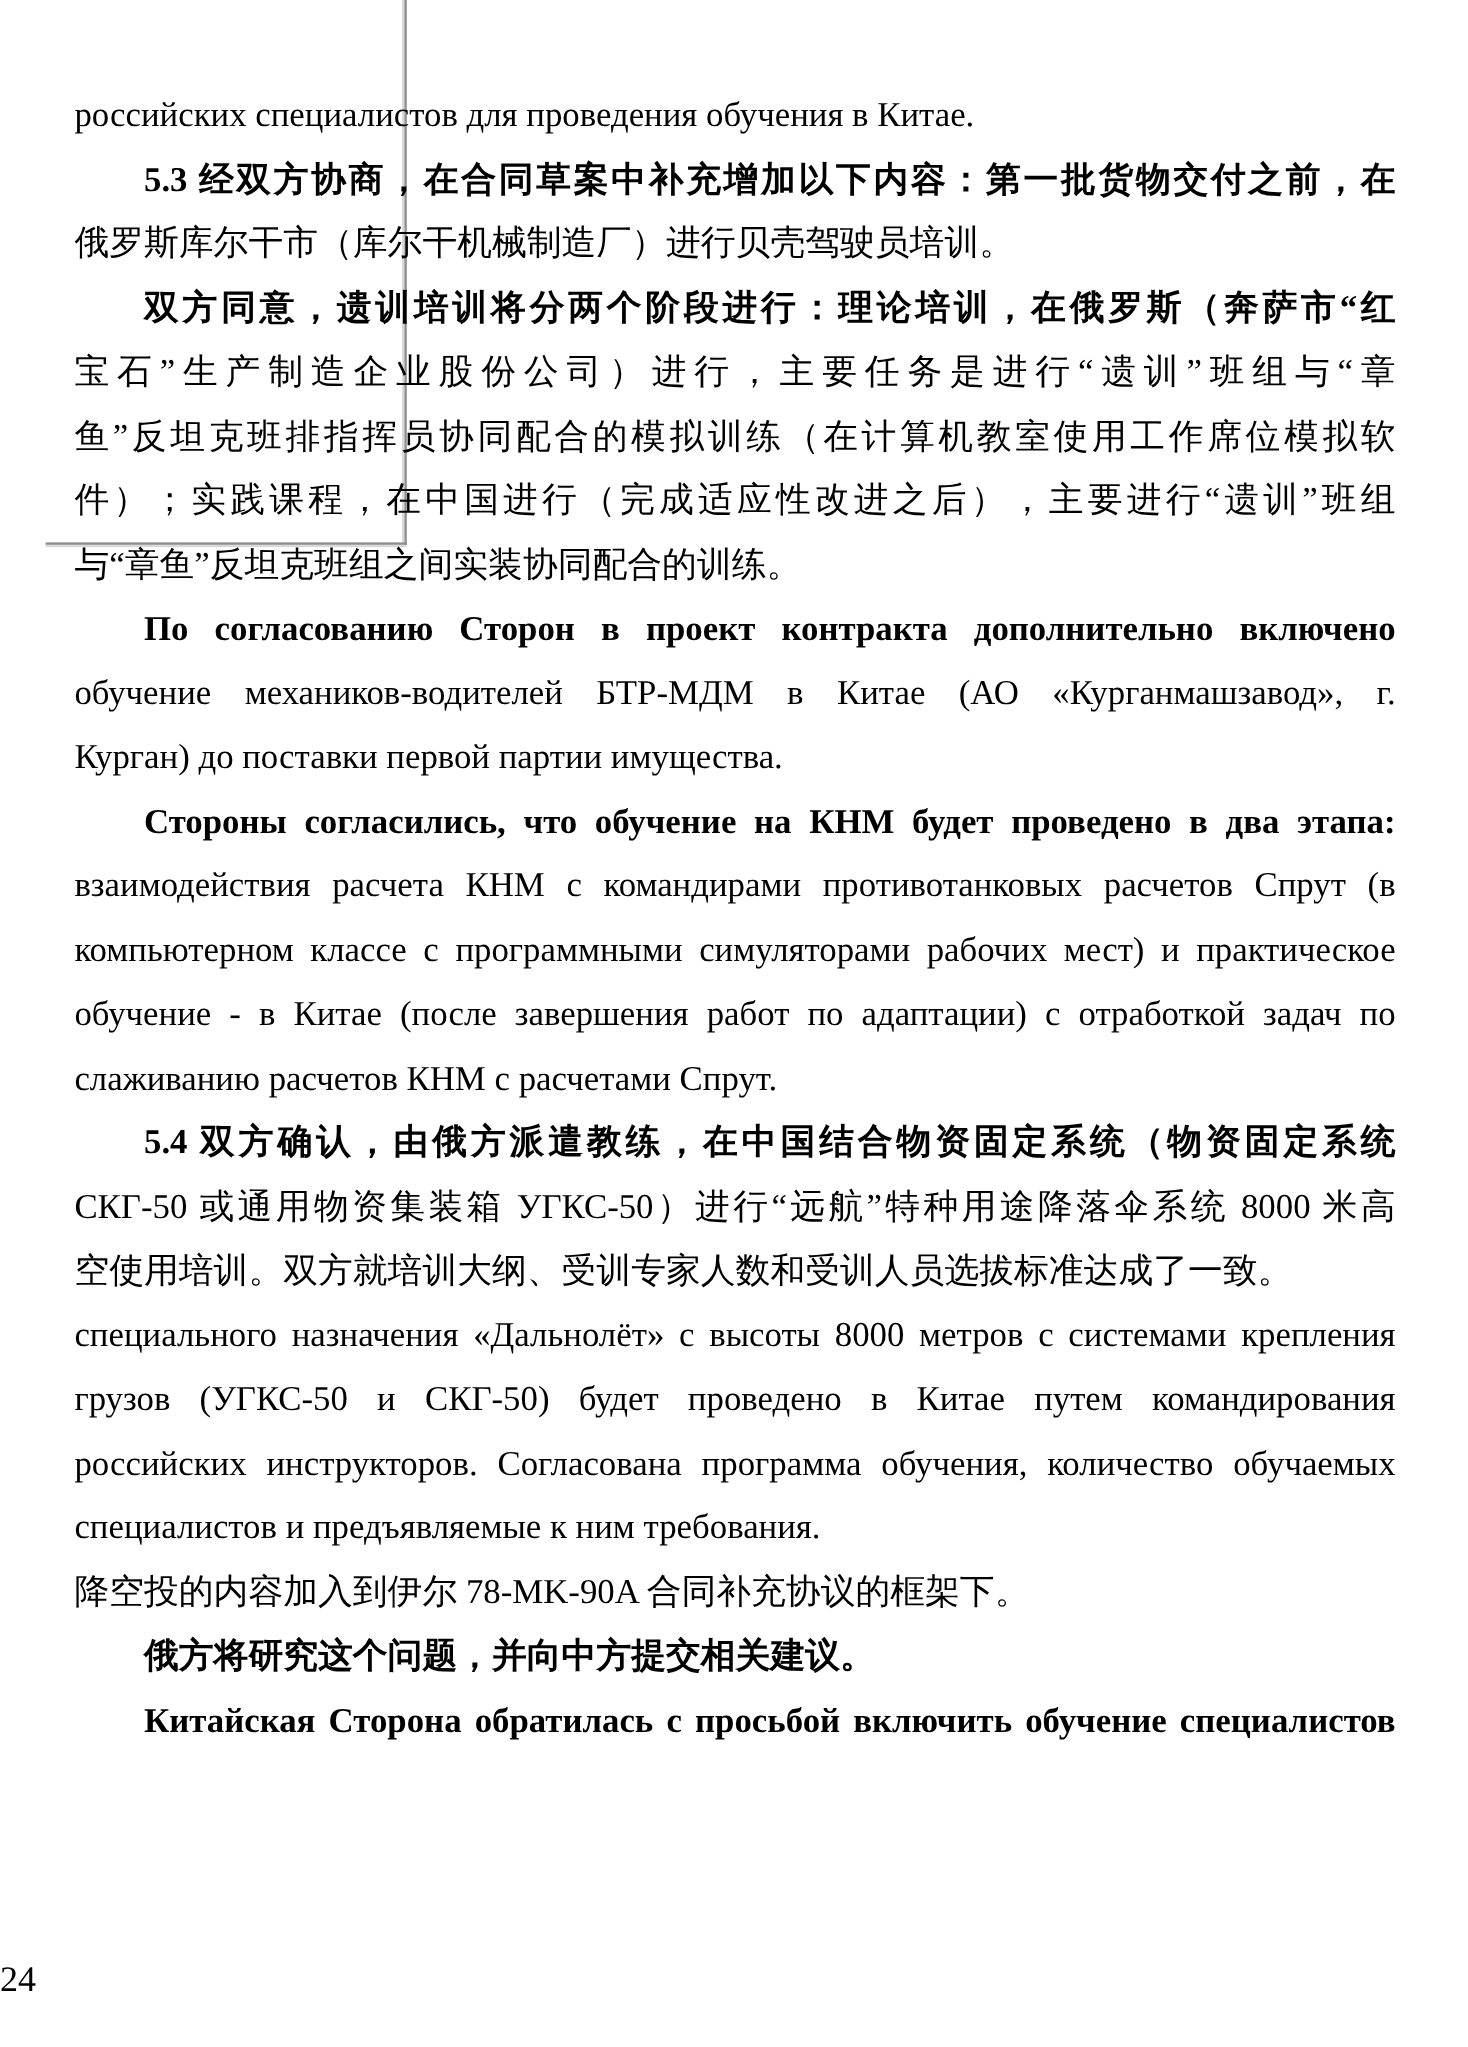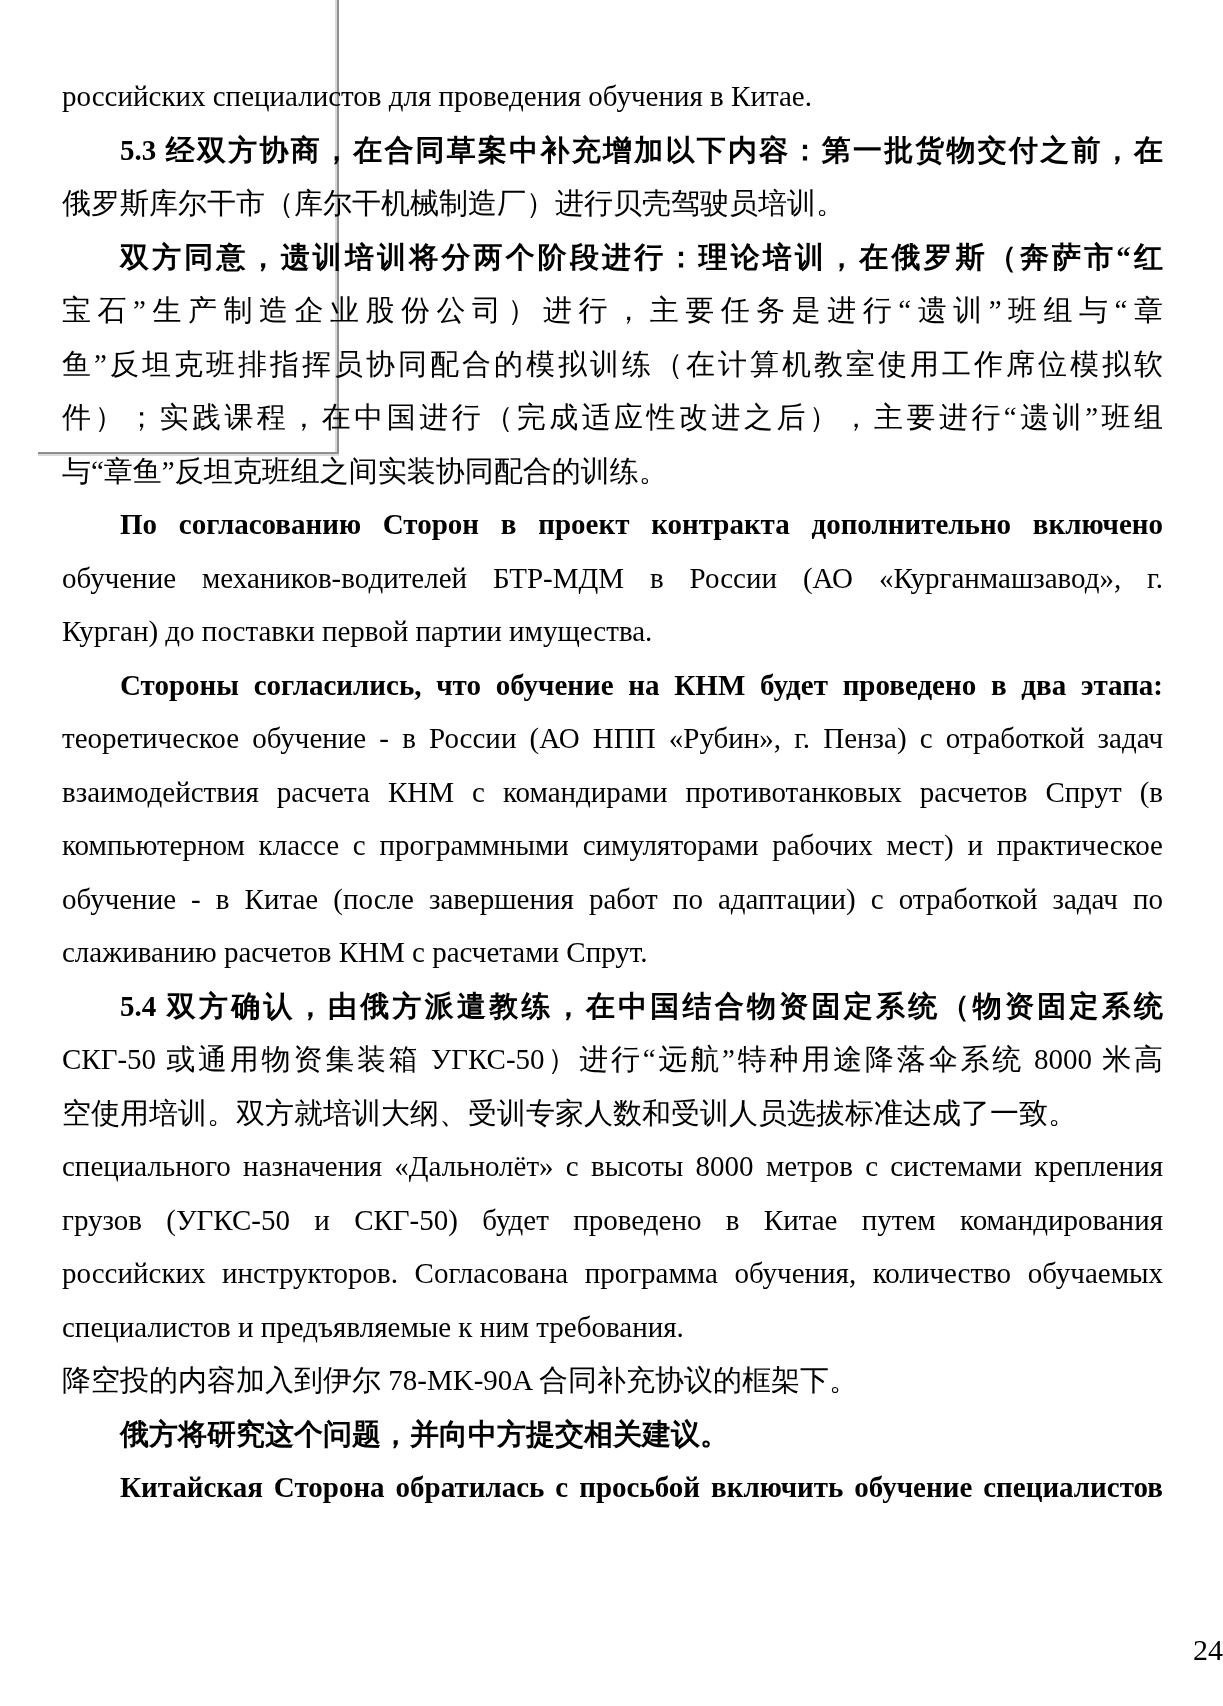--- a/index.html
+++ b/index.html
@@ -55,45 +55,44 @@
   }
   .line.indent {
     text-indent: 58px;
     font-weight: bold;
   }
   .pagenum {
     position: absolute;
     left: 0;
     top: 1623px;
     width: 100%;
-    text-align: right;
+    text-align: left;
     font-size: 30px;
     line-height: 53px;
   }
 </style>
 </head>
 <body>
 
 <div class="page">
   <div class="vline"></div>
   <div class="hline"></div>
   <div class="textblock" id="lines-container">
       <div class="line">российских специалистов для проведения обучения в Китае.</div>
       <div class="line indent fill">5.3 经双方协商，在合同草案中补充增加以下内容：第一批货物交付之前，在</div>
       <div class="line">俄罗斯库尔干市（库尔干机械制造厂）进行贝壳驾驶员培训。</div>
       <div class="line indent fill">双方同意，遗训培训将分两个阶段进行：理论培训，在俄罗斯（奔萨市“红</div>
       <div class="line fill">宝石”生产制造企业股份公司）进行，主要任务是进行“遗训”班组与“章</div>
       <div class="line fill">鱼”反坦克班排指挥员协同配合的模拟训练（在计算机教室使用工作席位模拟软</div>
       <div class="line fill">件）；实践课程，在中国进行（完成适应性改进之后），主要进行“遗训”班组</div>
       <div class="line">与“章鱼”反坦克班组之间实装协同配合的训练。</div>
       <div class="line indent fill">По согласованию Сторон в проект контракта дополнительно включено</div>
-      <div class="line fill">обучение механиков-водителей БТР-МДМ в России (АО «Курганмашзавод», г.</div>
+      <div class="line fill">обучение механиков-водителей БТР-МДМ в Китае (АО «Курганмашзавод», г.</div>
       <div class="line">Курган) до поставки первой партии имущества.</div>
       <div class="line indent fill">Стороны согласились, что обучение на КНМ будет проведено в два этапа:</div>
-      <div class="line fill">теоретическое обучение - в России (АО НПП «Рубин», г. Пенза) с отработкой задач</div>
       <div class="line fill">взаимодействия расчета КНМ с командирами противотанковых расчетов Спрут (в</div>
       <div class="line fill">компьютерном классе с программными симуляторами рабочих мест) и практическое</div>
       <div class="line fill">обучение - в Китае (после завершения работ по адаптации) с отработкой задач по</div>
       <div class="line">слаживанию расчетов КНМ с расчетами Спрут.</div>
       <div class="line indent fill">5.4 双方确认，由俄方派遣教练，在中国结合物资固定系统（物资固定系统</div>
       <div class="line fill">СКГ-50 或通用物资集装箱 УГКС-50）进行“远航”特种用途降落伞系统 8000 米高</div>
       <div class="line">空使用培训。双方就培训大纲、受训专家人数和受训人员选拔标准达成了一致。</div>
       <div class="line fill">специального назначения «Дальнолёт» с высоты 8000 метров с системами крепления</div>
       <div class="line fill">грузов (УГКС-50 и СКГ-50) будет проведено в Китае путем командирования</div>
       <div class="line fill">российских инструкторов. Согласована программа обучения, количество обучаемых</div>

